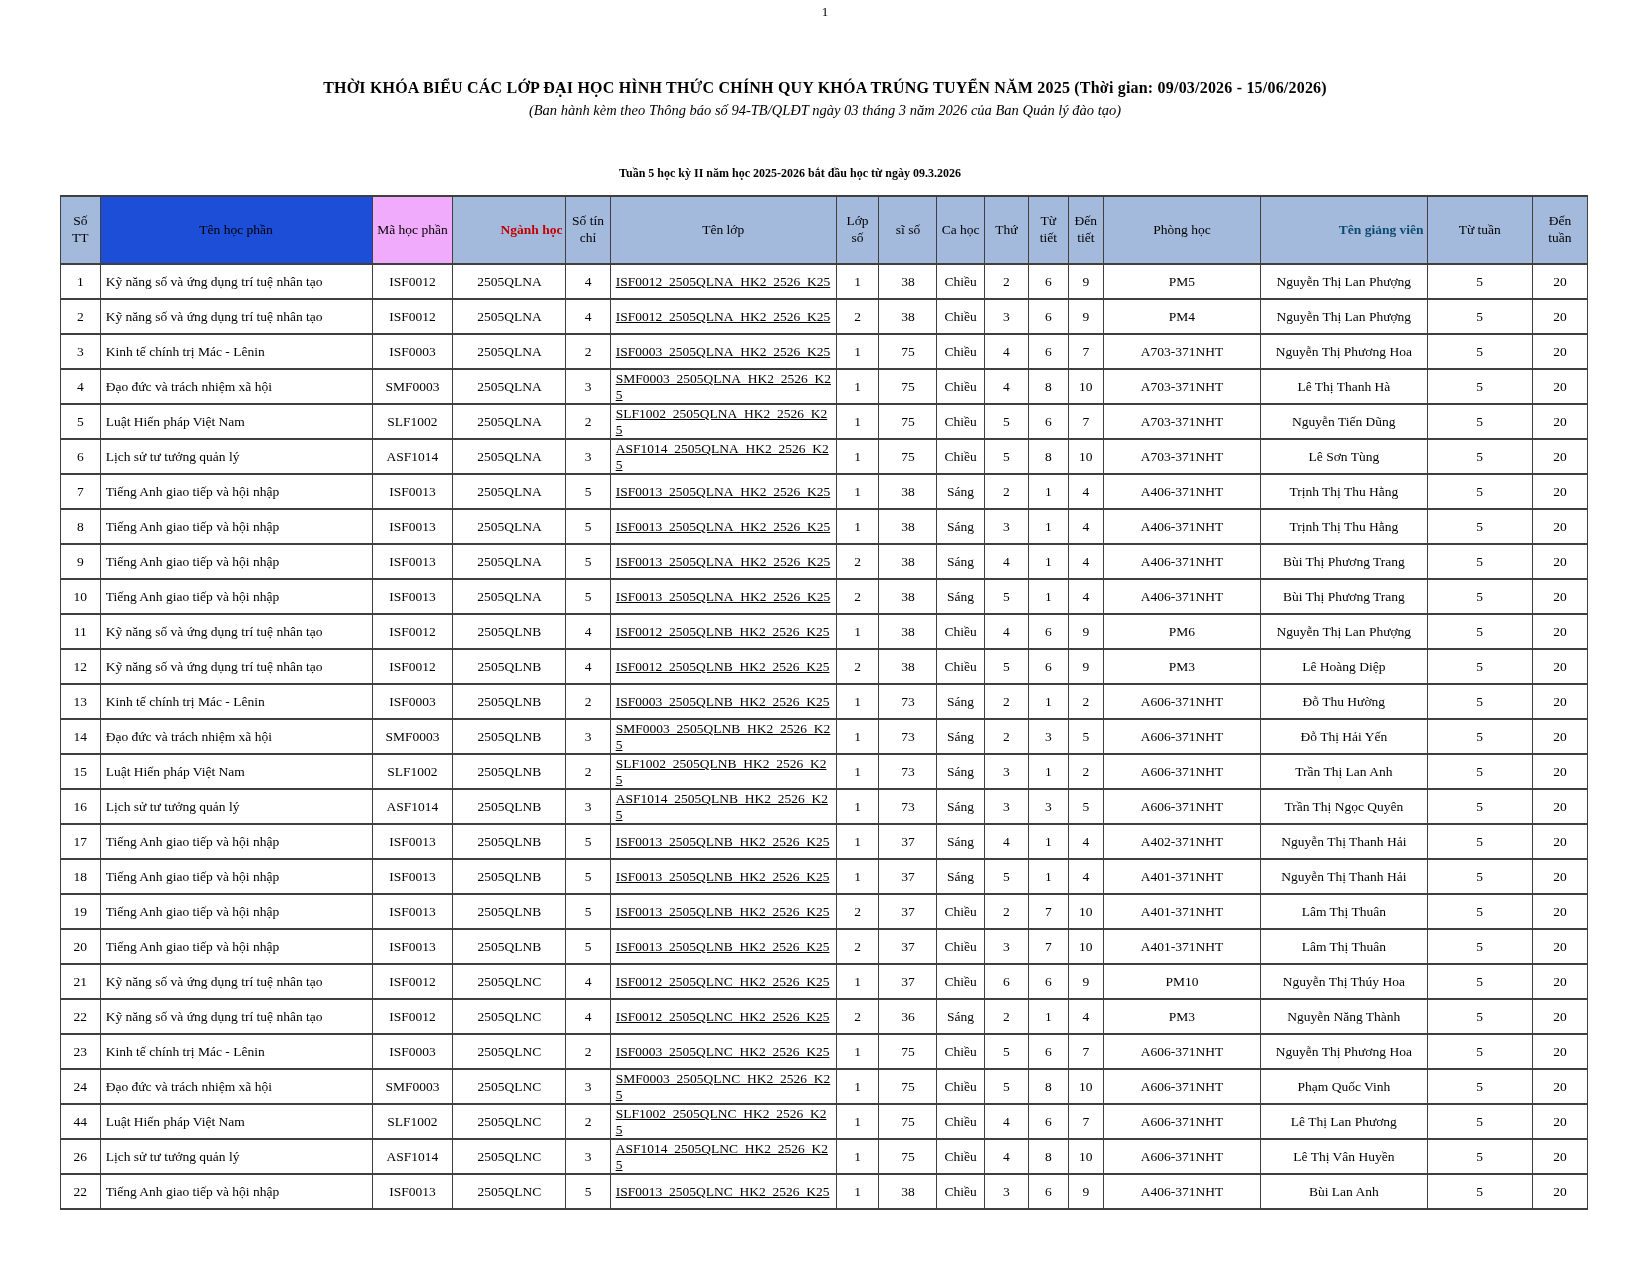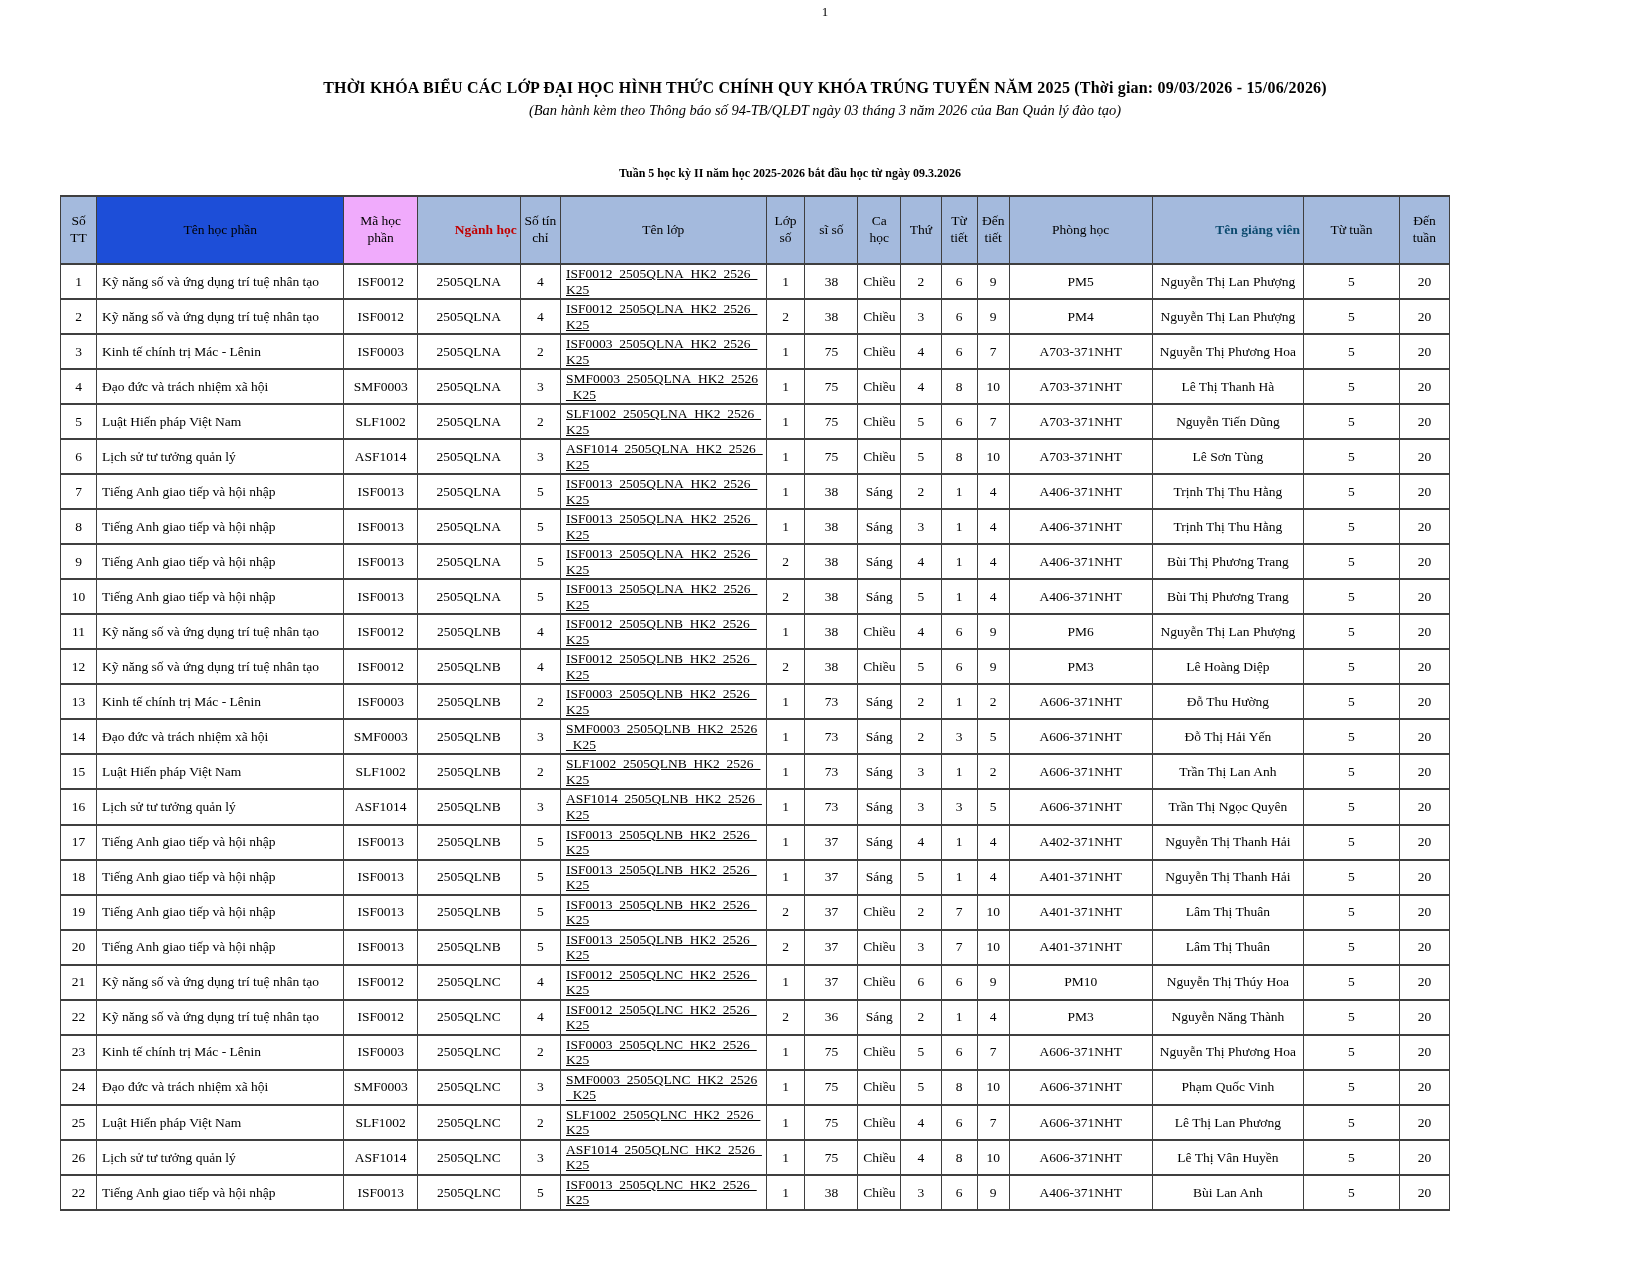--- a/index.html
+++ b/index.html
@@ -20,21 +20,21 @@
   .note { position:absolute; white-space:nowrap; }
   .note-label { left:60px; }
   .note-t1 { left:140px; }
   .note-t6 { left:440px; }
   .note-t11 { left:600px; }
   .note-room { left:980px; }
   .week-note {
     position:absolute; top:166px; left:60px; width:1460px; text-align:center;
     font-weight:bold; font-size:12px;
   }
-  .table-wrap { position:absolute; top:195px; left:60px; width:1390px; }
+  .table-wrap { position:absolute; top:195px; left:60px; width:1528px; }
   table.tkb { border-collapse:collapse; width:100%; table-layout:fixed; }
   table.tkb th, table.tkb td {
     border:1px solid #3f3f3f; border-top:2px solid #3f3f3f; border-bottom:2px solid #3f3f3f;
     padding:1px 3px; vertical-align:middle; overflow:hidden;
   }
   table.tkb thead th {
     background:#a4badd; font-weight:normal; font-size:13.5px;
     height:64px; text-align:center; line-height:1.25;
   }
   table.tkb thead th.accent { color:#c00000; font-weight:bold;text-align:right; }
@@ -522,21 +522,21 @@
             <td>Chiều</td>
             <td>5</td>
             <td>8</td>
             <td>10</td>
             <td>A606-371NHT</td>
             <td>Phạm Quốc Vinh</td>
             <td>5</td>
             <td>20</td>
           </tr>
           <tr>
-            <td>25</td>
+            <td>44</td>
             <td class="left">Luật Hiến pháp Việt Nam</td>
             <td>SLF1002</td>
             <td>2505QLNC</td>
             <td>2</td>
             <td class="left breakable">SLF1002_2505QLNC_HK2_2526_K25</td>
             <td>1</td>
             <td>75</td>
             <td>Chiều</td>
             <td>4</td>
             <td>6</td>

